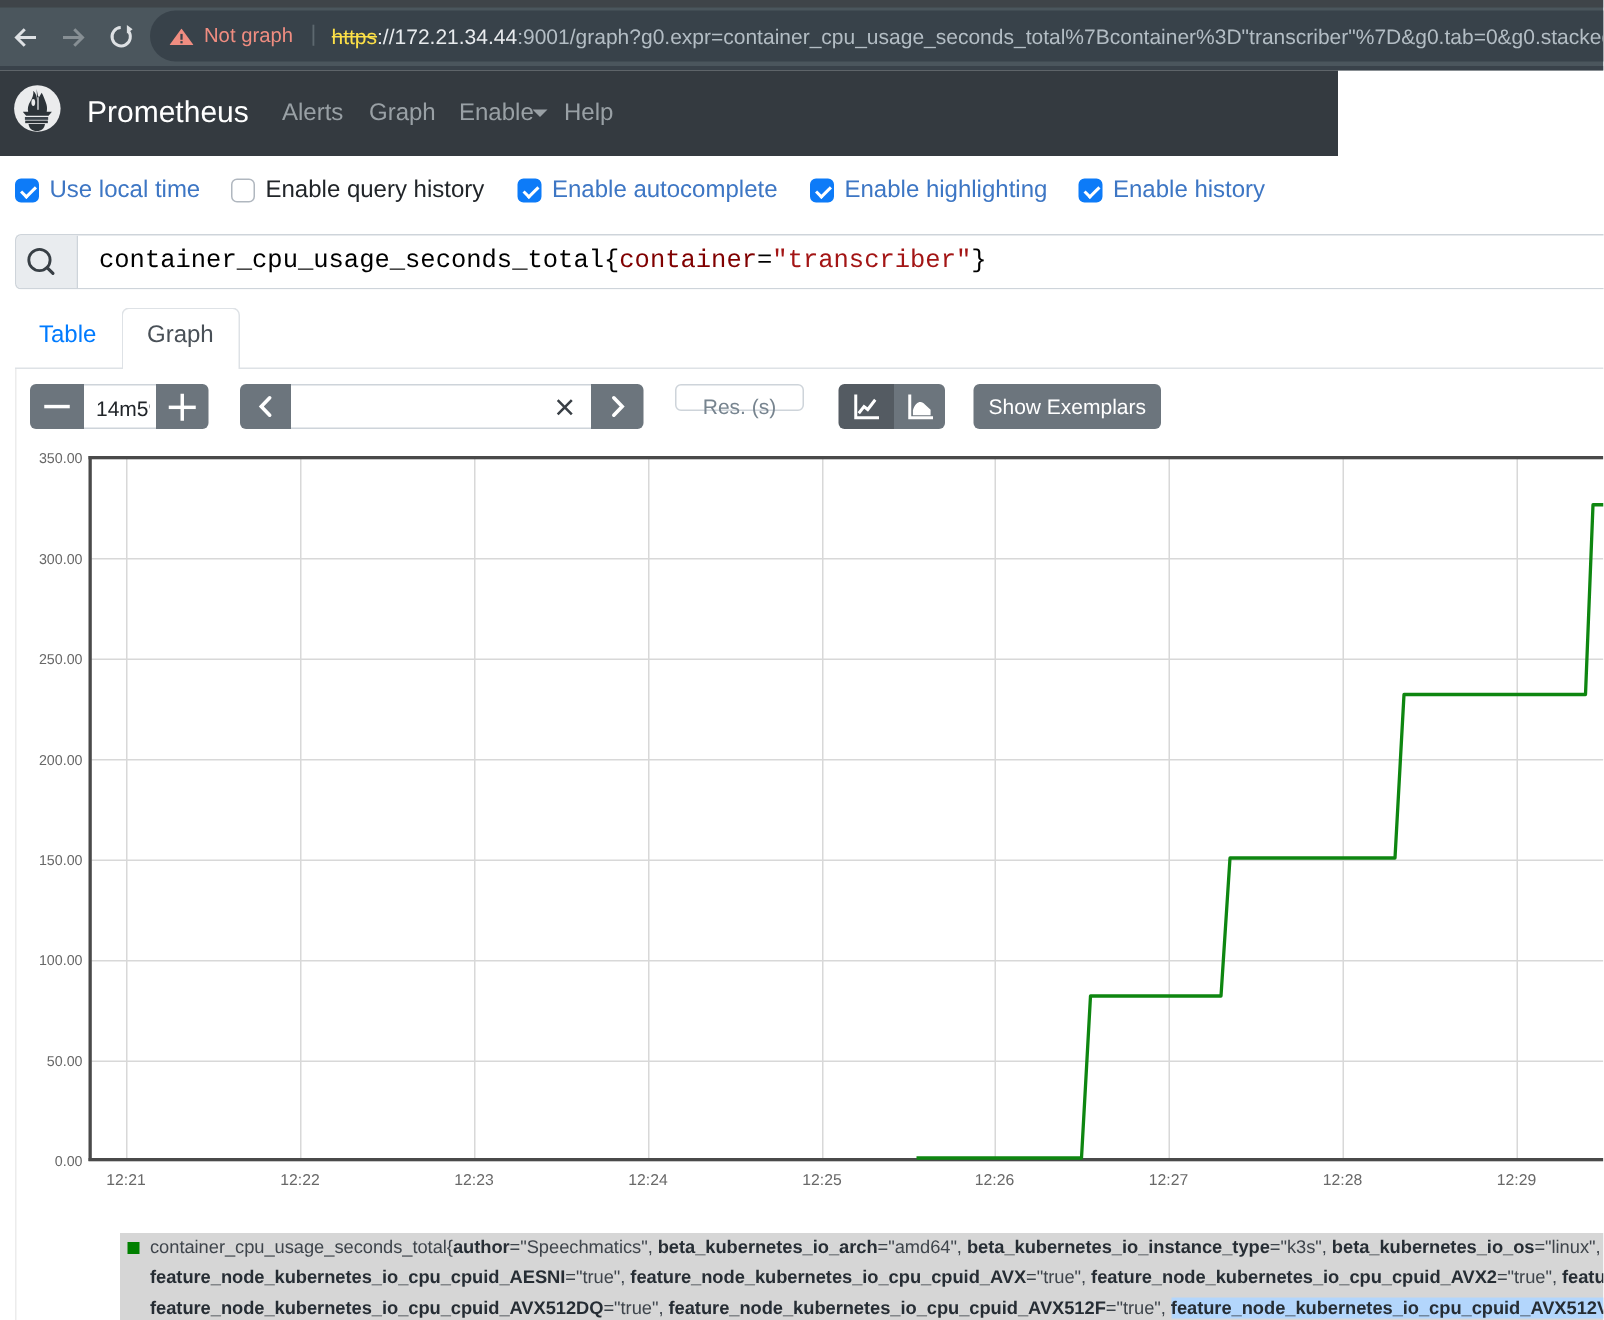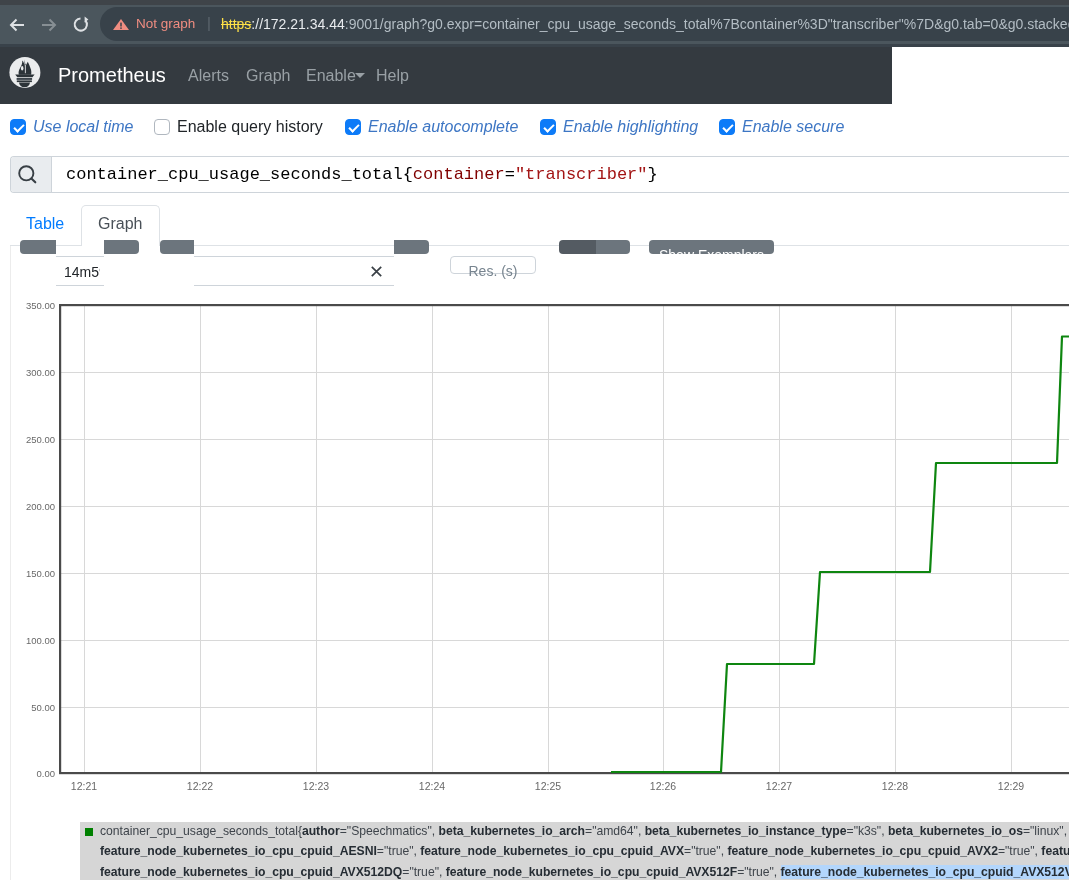--- a/index.html
+++ b/index.html
@@ -68,49 +68,49 @@
 <div id="checkrow">
   <div class="abs cb on" style="left:10px;top:119px;"></div>
   <span class="abs cl b" style="left:33px;">Use local time</span>
   <div class="abs cb" style="left:154px;top:119px;"></div>
   <span class="abs cl" style="left:177px;">Enable query history</span>
   <div class="abs cb on" style="left:345px;top:119px;"></div>
   <span class="abs cl b" style="left:368px;">Enable autocomplete</span>
   <div class="abs cb on" style="left:540px;top:119px;"></div>
   <span class="abs cl b" style="left:563px;">Enable highlighting</span>
   <div class="abs cb on" style="left:719px;top:119px;"></div>
-  <span class="abs cl b" style="left:742px;">Enable secure</span>
+  <span class="abs cl b" style="left:742px;">Enable history</span>
 </div>
 <style>
   .cb { width:16px; height:16px; border:1px solid #b0b7bf; border-radius:4px; background:#fff; }
   .cb.on { background:#0d7bf8; border-color:#0d7bf8; }
   .cb.on::after { content:""; position:absolute; left:3px; top:4px; width:8px; height:4px;
      border-left:2px solid #fff; border-bottom:2px solid #fff; transform:rotate(-45deg); }
   .cl { top:117px; line-height:20px; font-size:16px; color:#212529; }
-  .cl.b { color:#3d76c4;font-style:italic; }
+  .cl.b { color:#3d76c4; }
 </style>
 
 <div class="abs" style="left:10px;top:156px;width:1061px;height:37px;border:1px solid #ced4da;border-right:none;border-radius:4px 0 0 4px;background:#fff;">
   <div class="abs" style="left:0;top:0;width:41px;height:35px;background:#e9ecef;border-right:1px solid #ced4da;border-radius:3px 0 0 3px;"></div>
   <svg class="abs" style="left:5px;top:6px;" width="22" height="22" viewBox="0 0 22 22">
     <circle cx="10.3" cy="10.3" r="7.1" stroke="#383f45" stroke-width="1.9" fill="none"></circle>
     <path d="M15.4 15.4 L19.3 19.3" stroke="#383f45" stroke-width="2.1" stroke-linecap="round"></path>
   </svg>
   <div class="abs" style="left:55px;top:0;line-height:35px;font-family:'Liberation Mono',monospace;font-size:17px;white-space:nowrap;color:#000;">container_cpu_usage_seconds_total{<span style="color:#800000;">container</span>=<span style="color:#a31515;">"transcriber"</span>}</div>
 </div>
 
 <div class="abs" style="left:10px;top:245px;width:1059px;height:1px;background:#dee2e6;"></div>
 <span class="abs" style="left:26px;top:213px;line-height:22px;font-size:16px;color:#007bff;">Table</span>
 <div class="abs" style="left:81px;top:205px;width:79px;height:41px;background:#fff;border:1px solid #dee2e6;border-bottom:none;border-radius:5px 5px 0 0;"></div>
 <span class="abs" style="left:98px;top:213px;line-height:22px;font-size:16px;color:#495057;">Graph</span>
 
 <div class="abs" style="left:10px;top:246px;width:1px;height:634px;background:#ececec;"></div>
 
 <style>
-  .btn { position:absolute; top:240px; height:14px; background:#6c757d; }
+  .btn { position:absolute; top:256px; height:30px; background:#6c757d; }
   .ival { position:absolute; top:256px; height:30px; background:#fff; border-top:1px solid #ced4da; border-bottom:1px solid #ced4da; }
   .ctxt { line-height:30px; font-size:14px; color:#212529; }
 </style>
 <div class="btn" style="left:20px;width:36px;border-radius:4px 0 0 4px;"></div>
 <svg class="abs" style="left:29px;top:269.2px;" width="18" height="4" viewBox="0 0 18 4">
     <rect x="0.5" y="0.9" width="17" height="2.3" fill="#fff"></rect>
   </svg>
 <div class="ival" style="left:56px;width:48px;overflow:hidden;">
   <div class="ctxt" style="position:absolute;left:8px;top:0;white-space:nowrap;width:36px;overflow:hidden;">14m59s</div>
 </div>

